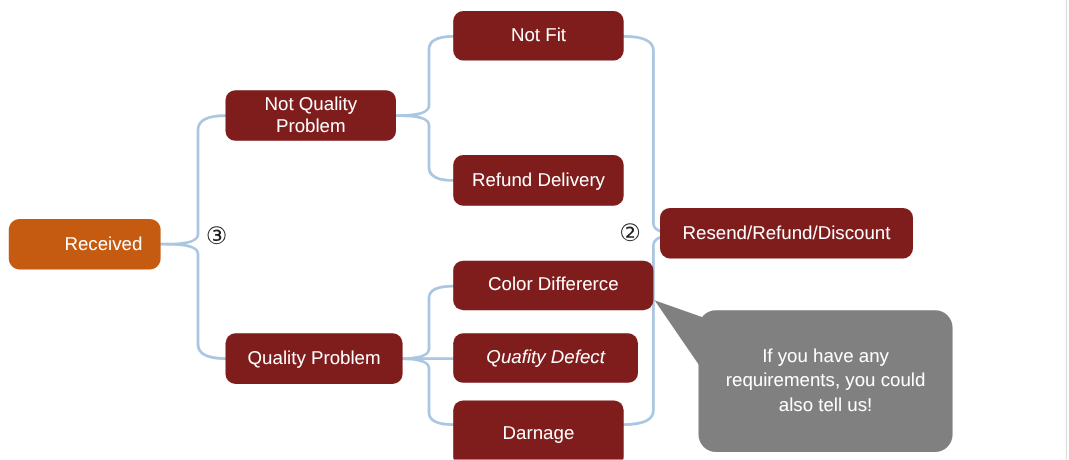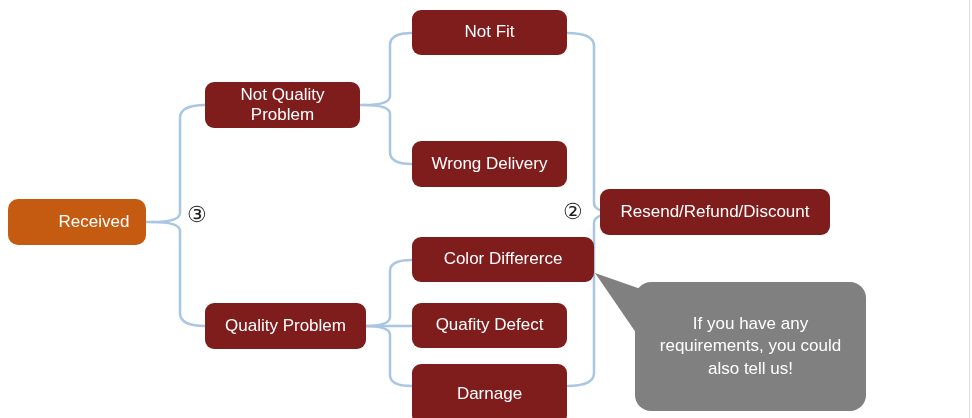--- a/index.html
+++ b/index.html
@@ -56,25 +56,25 @@
   </svg>
 
   <div class="node root" style="left:8px;top:199px;width:138px;height:46px;padding-left:40px;">Received</div>
 
   <div class="node" style="left:205px;top:82px;width:155px;height:46px;">Not Quality Problem</div>
 
   <div class="node" style="left:205px;top:303px;width:161px;height:46px;">Quality Problem</div>
 
   <div class="node" style="left:412px;top:10px;width:155px;height:45px;">Not Fit</div>
 
-  <div class="node" style="left:412px;top:141px;width:155px;height:46px;">Wrong Delivery</div>
+  <div class="node" style="left:412px;top:141px;width:155px;height:46px;">Refund Delivery</div>
 
   <div class="node" style="left:412px;top:237px;width:182px;height:45px;">Color Differerce</div>
 
-  <div class="node" style="left:412px;top:303px;width:155px;height:45px;">Quafity Defect</div>
+  <div class="node" style="left:412px;top:303px;width:168px;height:45px;font-style:italic;">Quafity Defect</div>
 
   <div class="node" style="left:412px;top:364px;width:155px;height:60px;">Darnage</div>
 
   <div class="node" style="left:600px;top:189px;width:230px;height:46px;">Resend/Refund/Discount</div>
 
   <div class="annotation" style="left:187px;top:204px;">③</div>
 
   <div class="annotation" style="left:563px;top:201px;">②</div>
 
   <div class="callout" style="left:635px;top:282px;width:231px;height:129px;">If you have any requirements, you could also tell us!</div>

